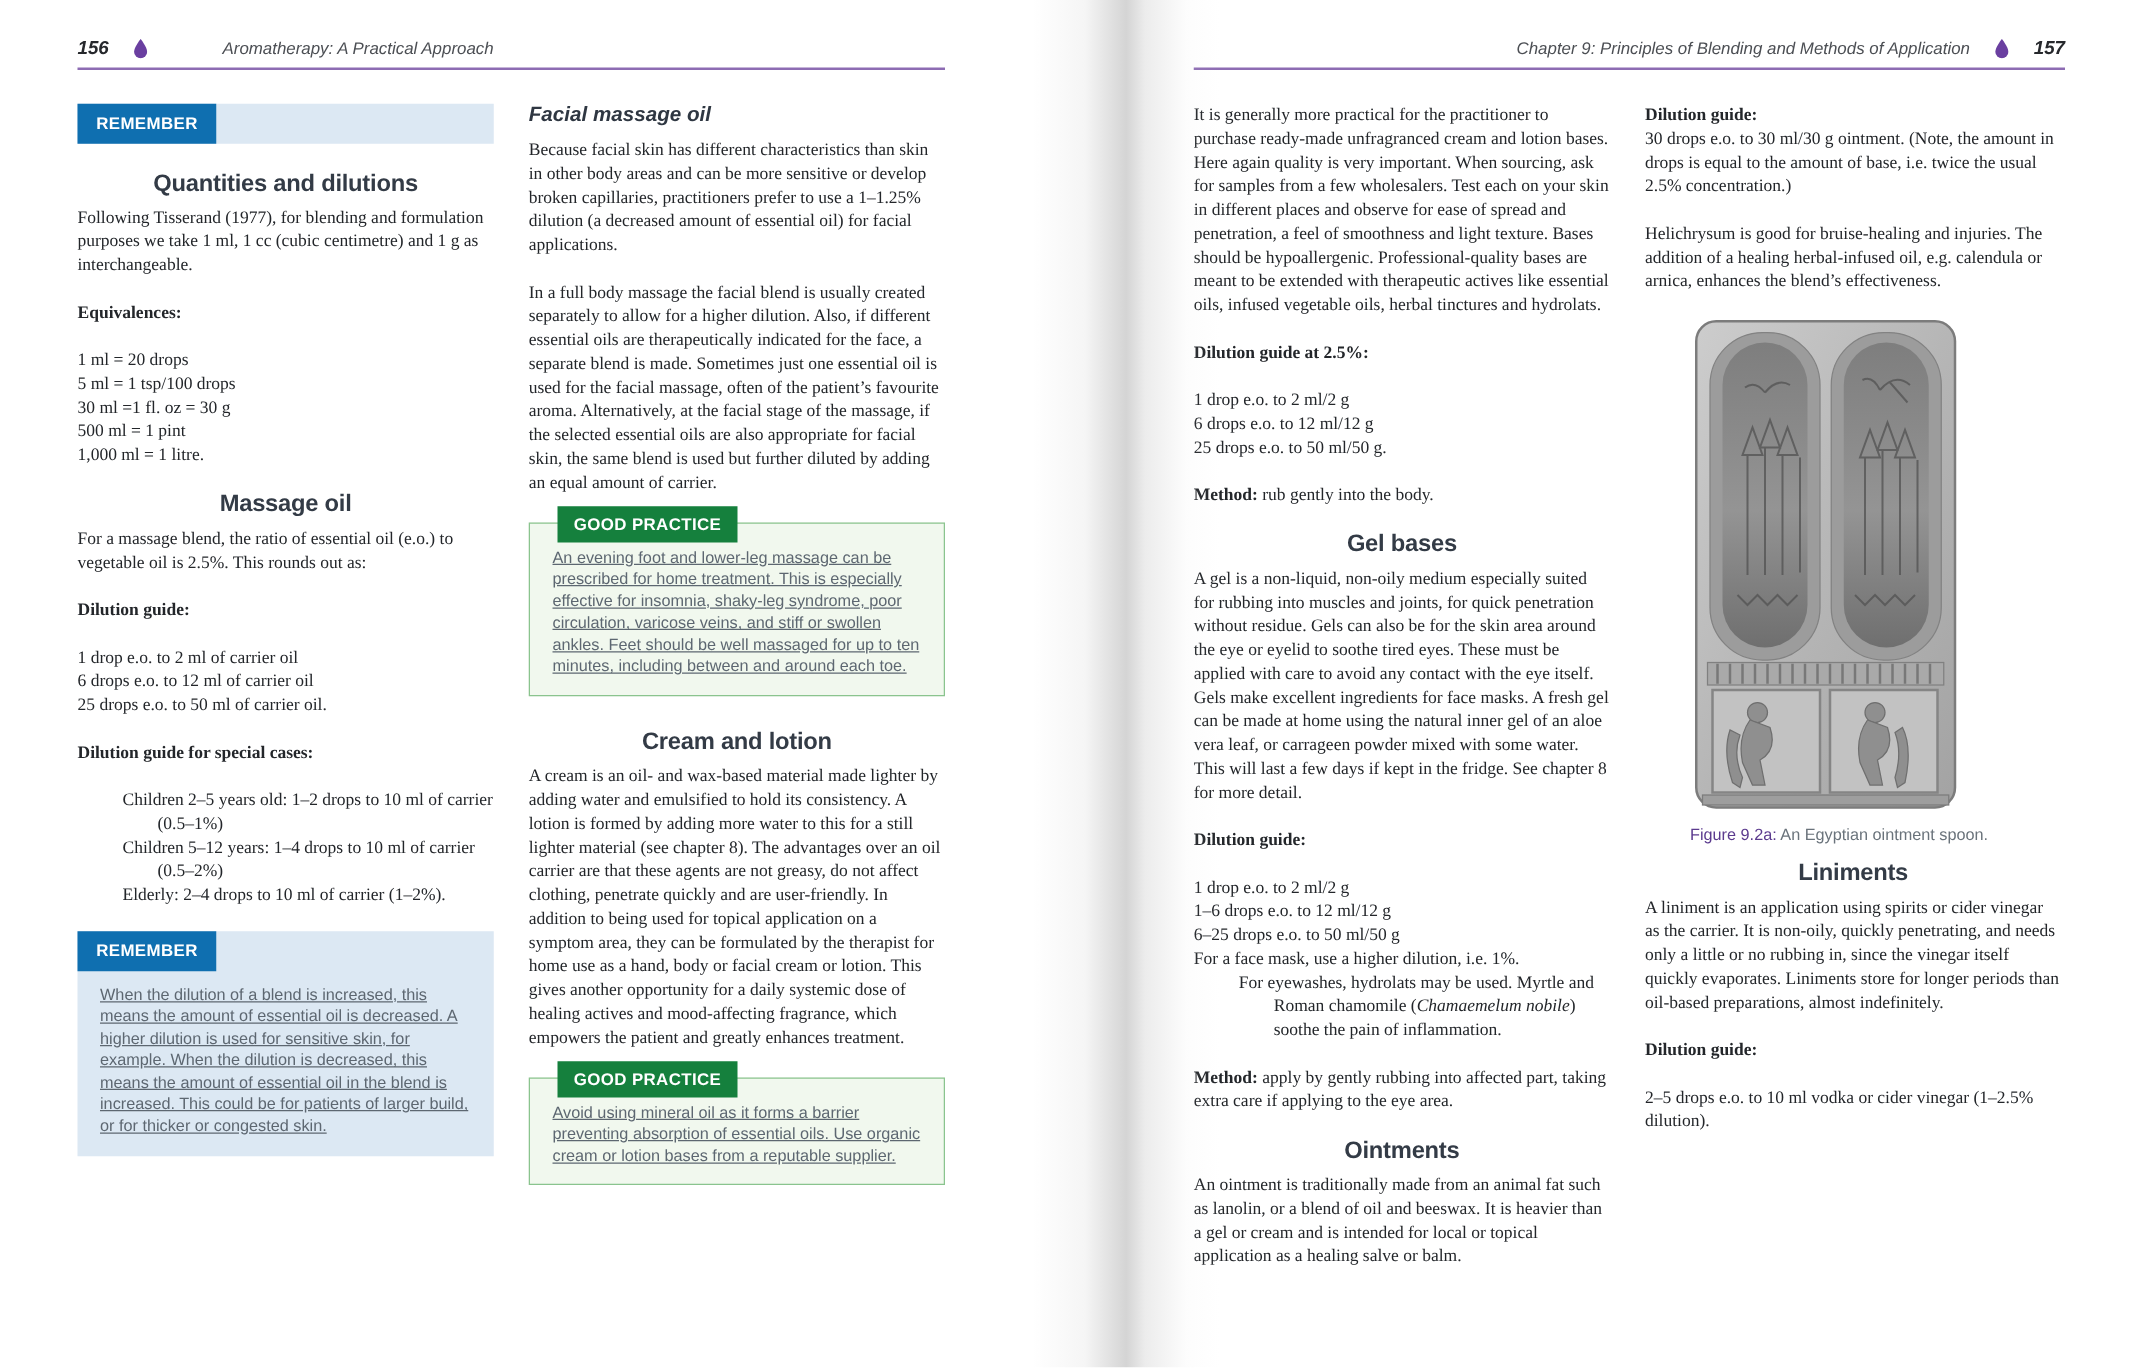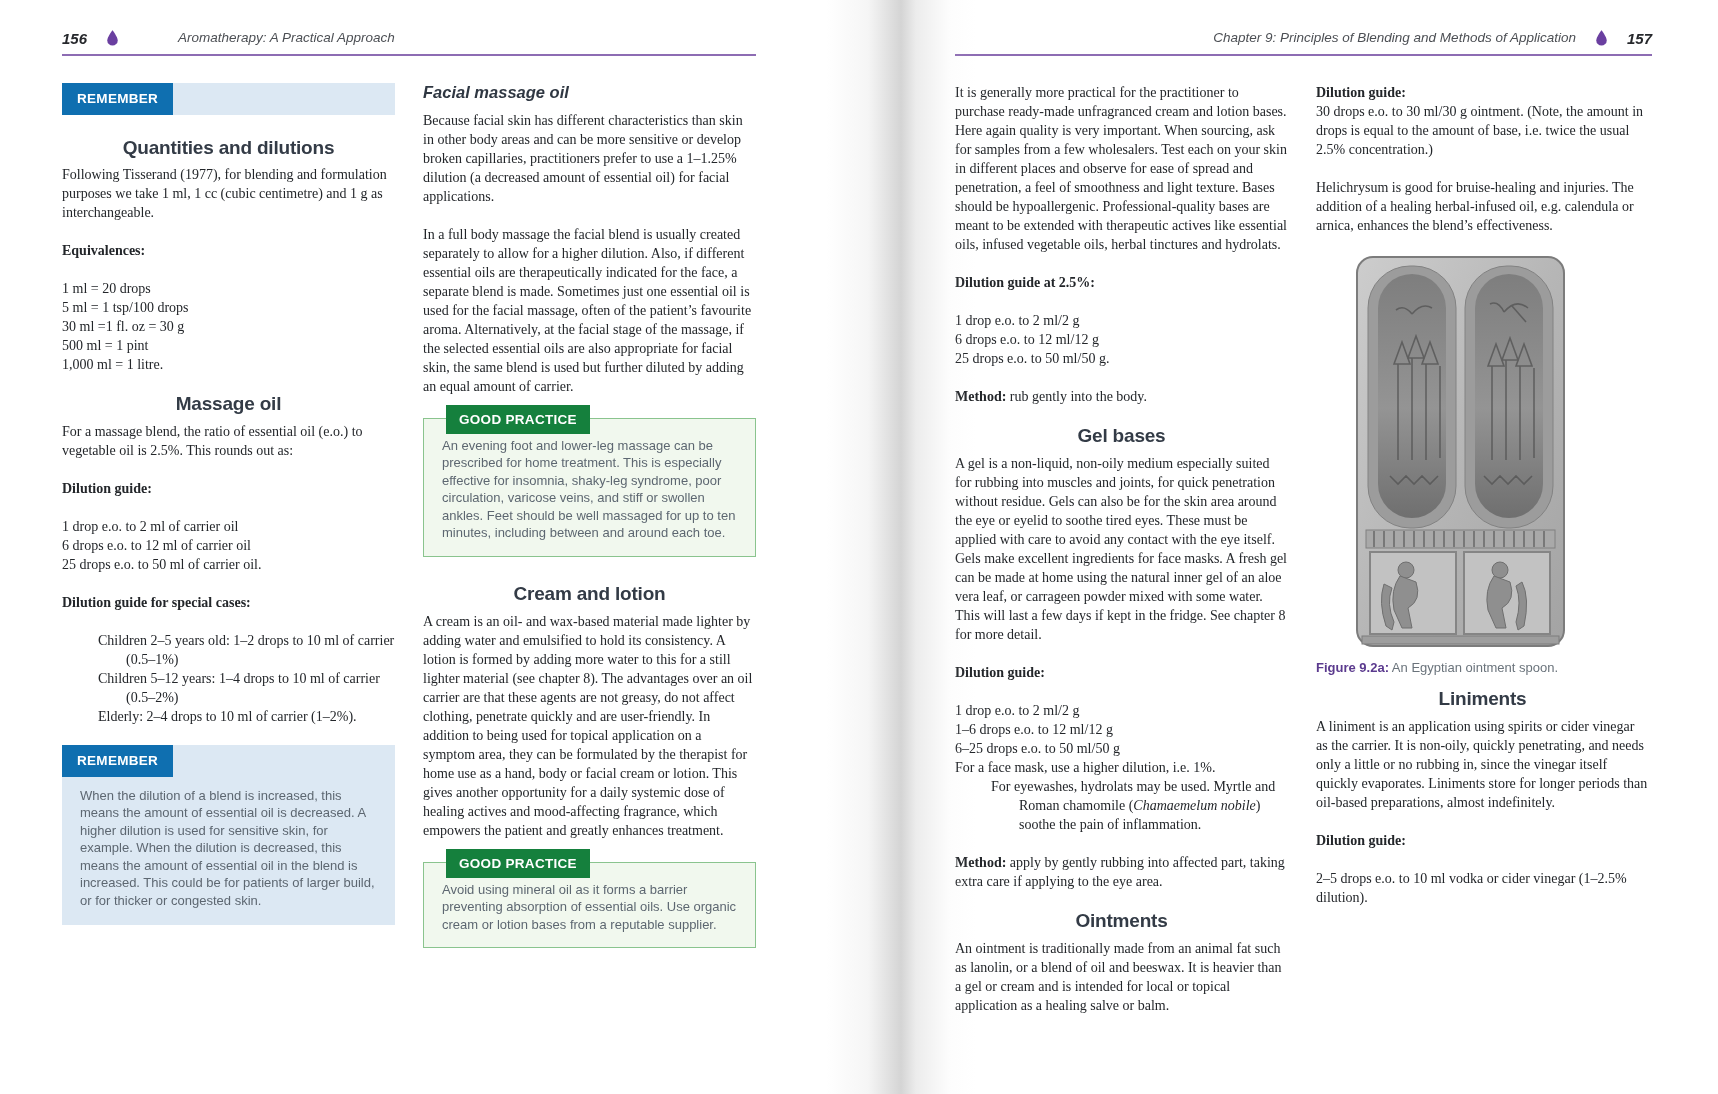--- a/index.html
+++ b/index.html
@@ -13,40 +13,40 @@
     position:absolute; left:826px; top:0; width:150px; height:1094px; pointer-events:none;
     background:linear-gradient(to right,
       rgba(255,255,255,0) 0%, rgba(160,160,160,0.10) 28%,
       rgba(90,90,90,0.26) 50%, rgba(150,150,150,0.18) 60%,
       rgba(220,220,220,0.07) 82%, rgba(255,255,255,0) 100%);
   }
   .page { position:absolute; top:30px; }
   .page-left  { left:62px;  width:694px; }
   .page-right { left:955px; width:697px; }
 
-  .running-head { display:flex; align-items:flex-start; gap:20px; font-family:"Liberation Sans", sans-serif; }
+  .running-head { display:flex; align-items:center; gap:20px; font-family:"Liberation Sans", sans-serif; }
   .running-head.right { justify-content:flex-end; }
   .folio { font:italic 700 15px "Liberation Sans", sans-serif; color:#26282c; }
   .head-title { font:italic 13.5px "Liberation Sans", sans-serif; color:#4c4f54;margin-left:40px; }
   .head-rule { border-bottom:2px solid #8d6cb3; margin-top:7px; }
 
   .cols { display:flex; gap:28px; margin-top:27px; }
   .col { width:333px; font-size:14px; line-height:19px; }
 
   p.body { margin-bottom:19px; }
   .lbl { font-weight:700; margin-bottom:19px; }
   .lbl-tight { font-weight:700; }
   .list { margin-bottom:19px; }
   .list-line { line-height:19px; }
   .hang { padding-left:28px; text-indent:-28px;margin-left:36px; }
 
   h2.section { font:700 19px/1.15 "Liberation Sans", sans-serif; color:#333b46; margin:2px 0 7px; letter-spacing:-0.2px;text-align:center; }
   h3.subsection { font:italic 700 16.5px/1.2 "Liberation Sans", sans-serif; color:#2f3742; margin:0 0 8px; }
 
-  .note-box { font-family:"Liberation Sans", sans-serif; font-size:13px; line-height:17.5px; color:#5d6771; }
+  .note-box { font-family:"Liberation Sans", sans-serif; font-size:13px; line-height:17.5px; color:#5d6771;text-decoration:underline; }
   .note-box.blue { background:#dce8f3; margin-bottom:22px; }
   .note-box.blue .tag-blue {
     display:inline-block; background:#0f6fb0; color:#ffffff;
     font:700 13.5px/1 "Liberation Sans", sans-serif; letter-spacing:0.3px;
     padding:9px 15px;
   }
   .note-box.blue .box-body { padding:10px 16px 16px 18px; }
 
   .note-box.green {
     position:relative; background:#f1f8ee; border:1.5px solid #8ac48e;
@@ -56,21 +56,21 @@
     position:absolute; top:-14px; left:22px; background:#15803d; color:#ffffff;
     font:700 13.5px/1 "Liberation Sans", sans-serif; letter-spacing:0.3px;
     padding:8px 13px;
   }
 
   .drop { width:11px; height:16px; flex:0 0 auto; }
 
   .figure-block { margin:4px 0 12px; }
   .figure-img { display:block; margin-left:38px; }
   .fig-caption { font-family:"Liberation Sans", sans-serif; font-size:13px; line-height:17px; color:#6a737b; margin-top:10px; }
-  .fig-label { color:#5b3a8e; font-weight:700; }
+  .fig-label { color:#5b3a8e; font-weight:400;margin-left:36px; }
   .it { font-style:italic; }
 </style>
 </head>
 <body>
 
 <div class="spread">
 
   <div class="page page-left">
     <div class="running-head">
       <span class="folio">156</span>

